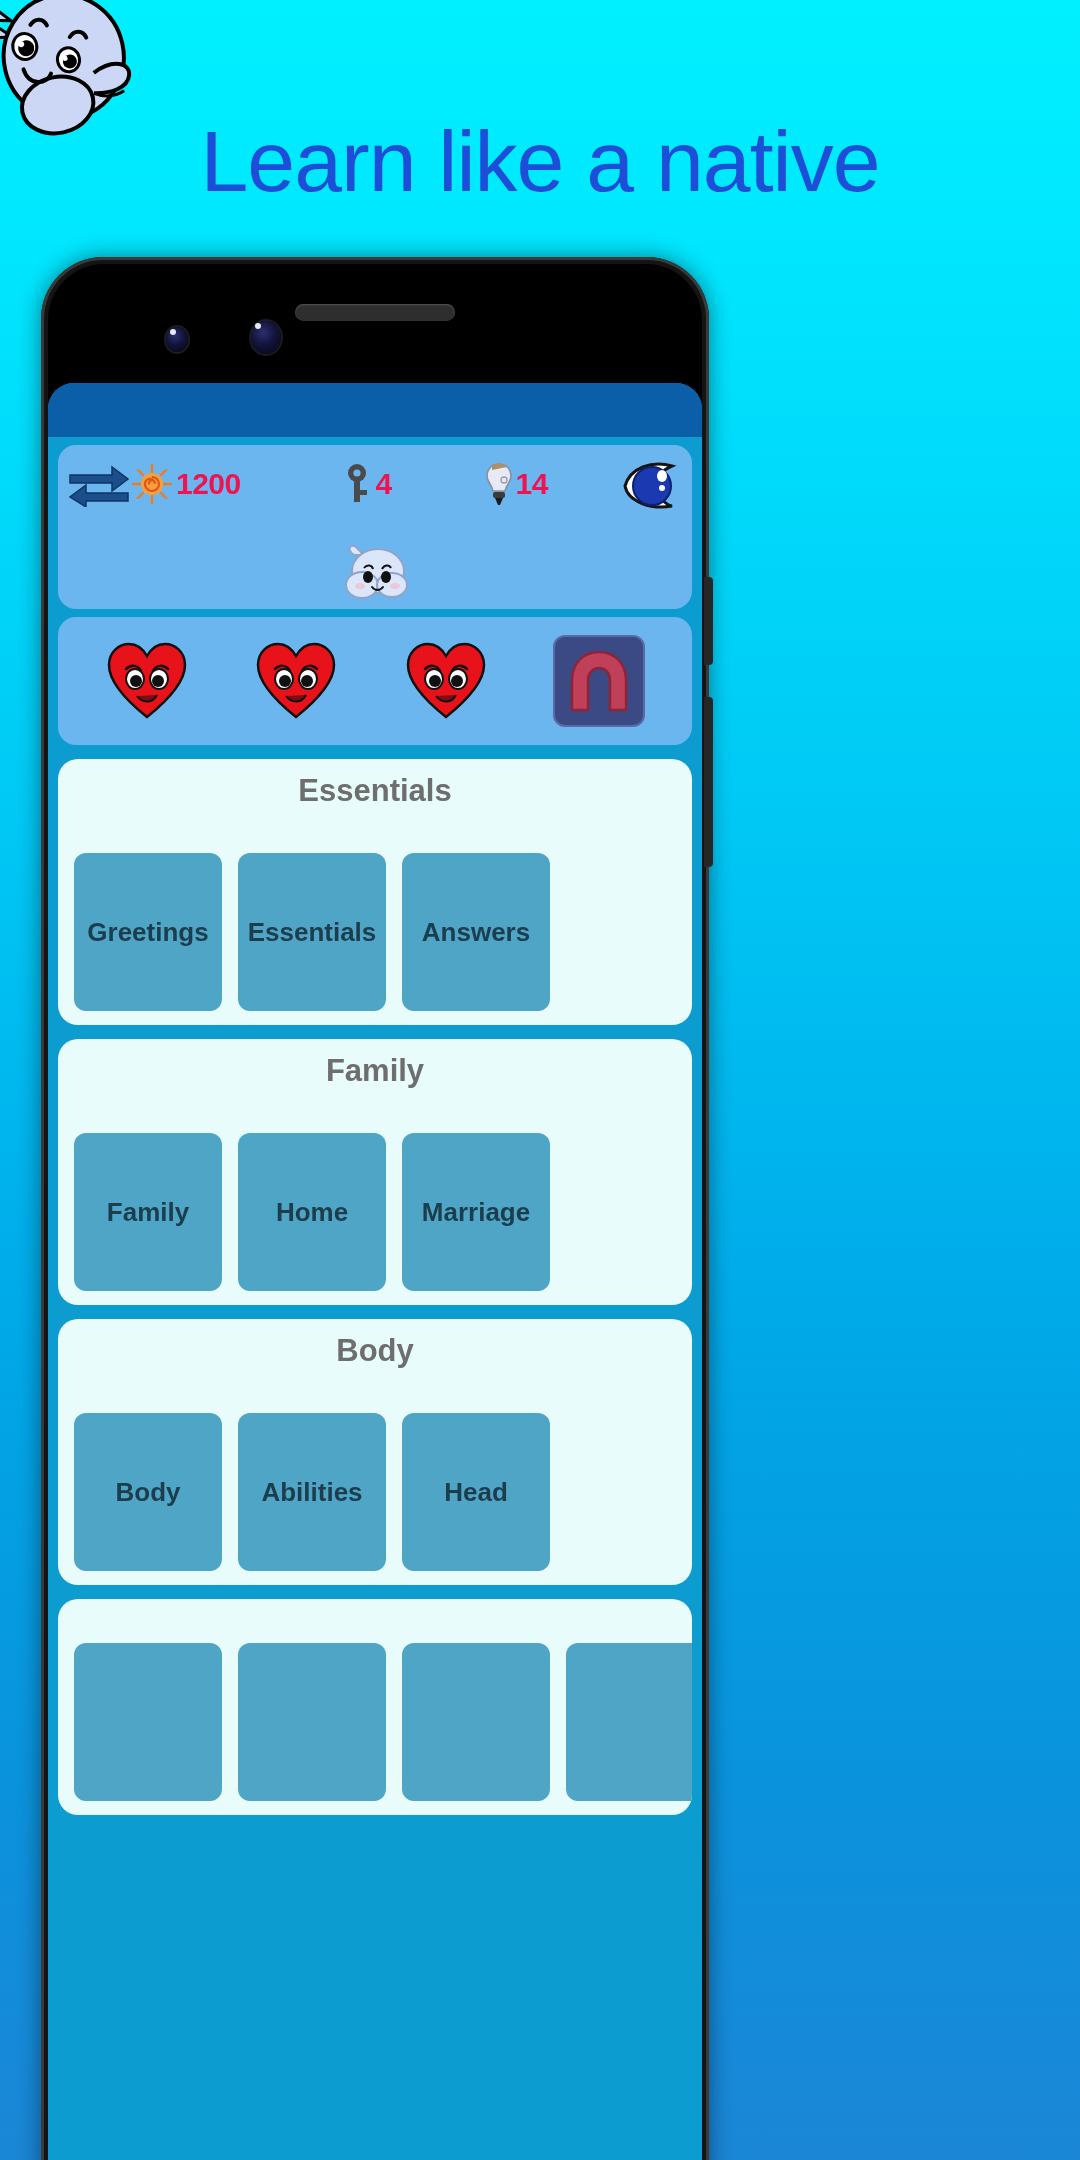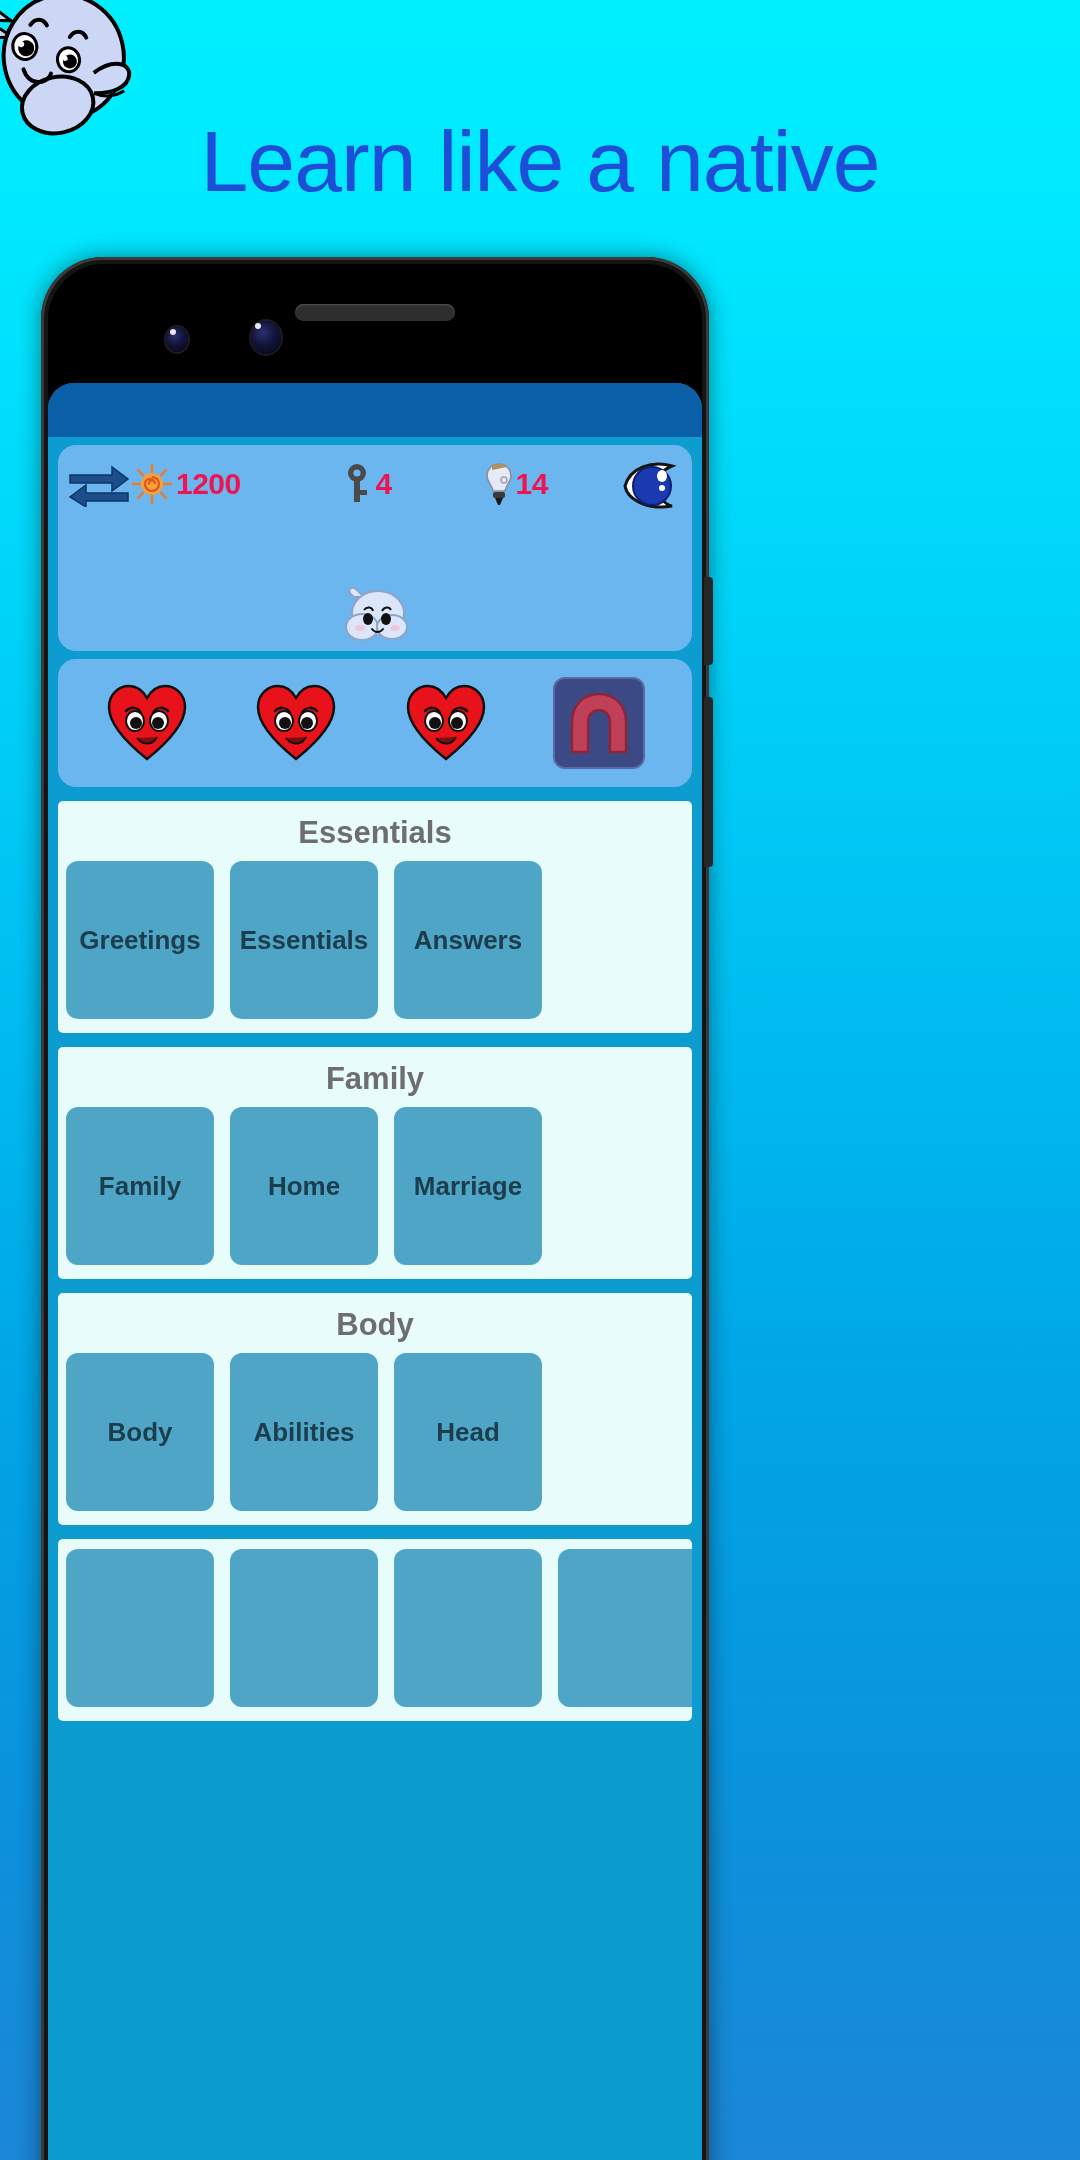--- a/index.html
+++ b/index.html
@@ -98,21 +98,21 @@
 
   #app-body {
     padding: 0 10px 0 10px;
   }
 
   
   #stats-panel {
     margin: 8px 0 0 0;
     background: #6cb6ef;
     border-radius: 18px;
-    height: 206px;
+    height: 164px;
     position: relative;
   }
   #stats-row {
     display: flex;
     align-items: center;
     height: 78px;
     padding: 0 14px 0 10px;
   }
   .stat-group { display: flex; align-items: center; gap: 4px; }
   .stat-value {
@@ -154,35 +154,36 @@
     border: 2px solid #5a6aa5;
     border-radius: 12px;
     display: flex; align-items: center; justify-content: center;
   }
   #magnet-icon { width: 62px; height: 66px; }
 
   
   .category-card {
     margin-top: 14px;
     background: #e8fcfb;
-    border-radius: 5px;
+    border-radius: 20px;
     padding: 10px 0 14px 0;
     overflow: hidden;
   }
   .category-title {
     text-align: center;
     font-size: 31px;
     font-weight: bold;
     color: #6e6e6e;
     padding: 4px 0 10px 0;
   }
   .tile-row {
     display: flex;
     gap: 16px;
-    padding-left: 8px;
+    padding-left: 16px;
+    margin-top: 34px;
   }
   .tile {
     flex: 0 0 148px;
     height: 158px;
     background: #4fa5c6;
     border-radius: 12px;
     display: flex;
     align-items: center;
     justify-content: center;
     color: #1c3d4d;

